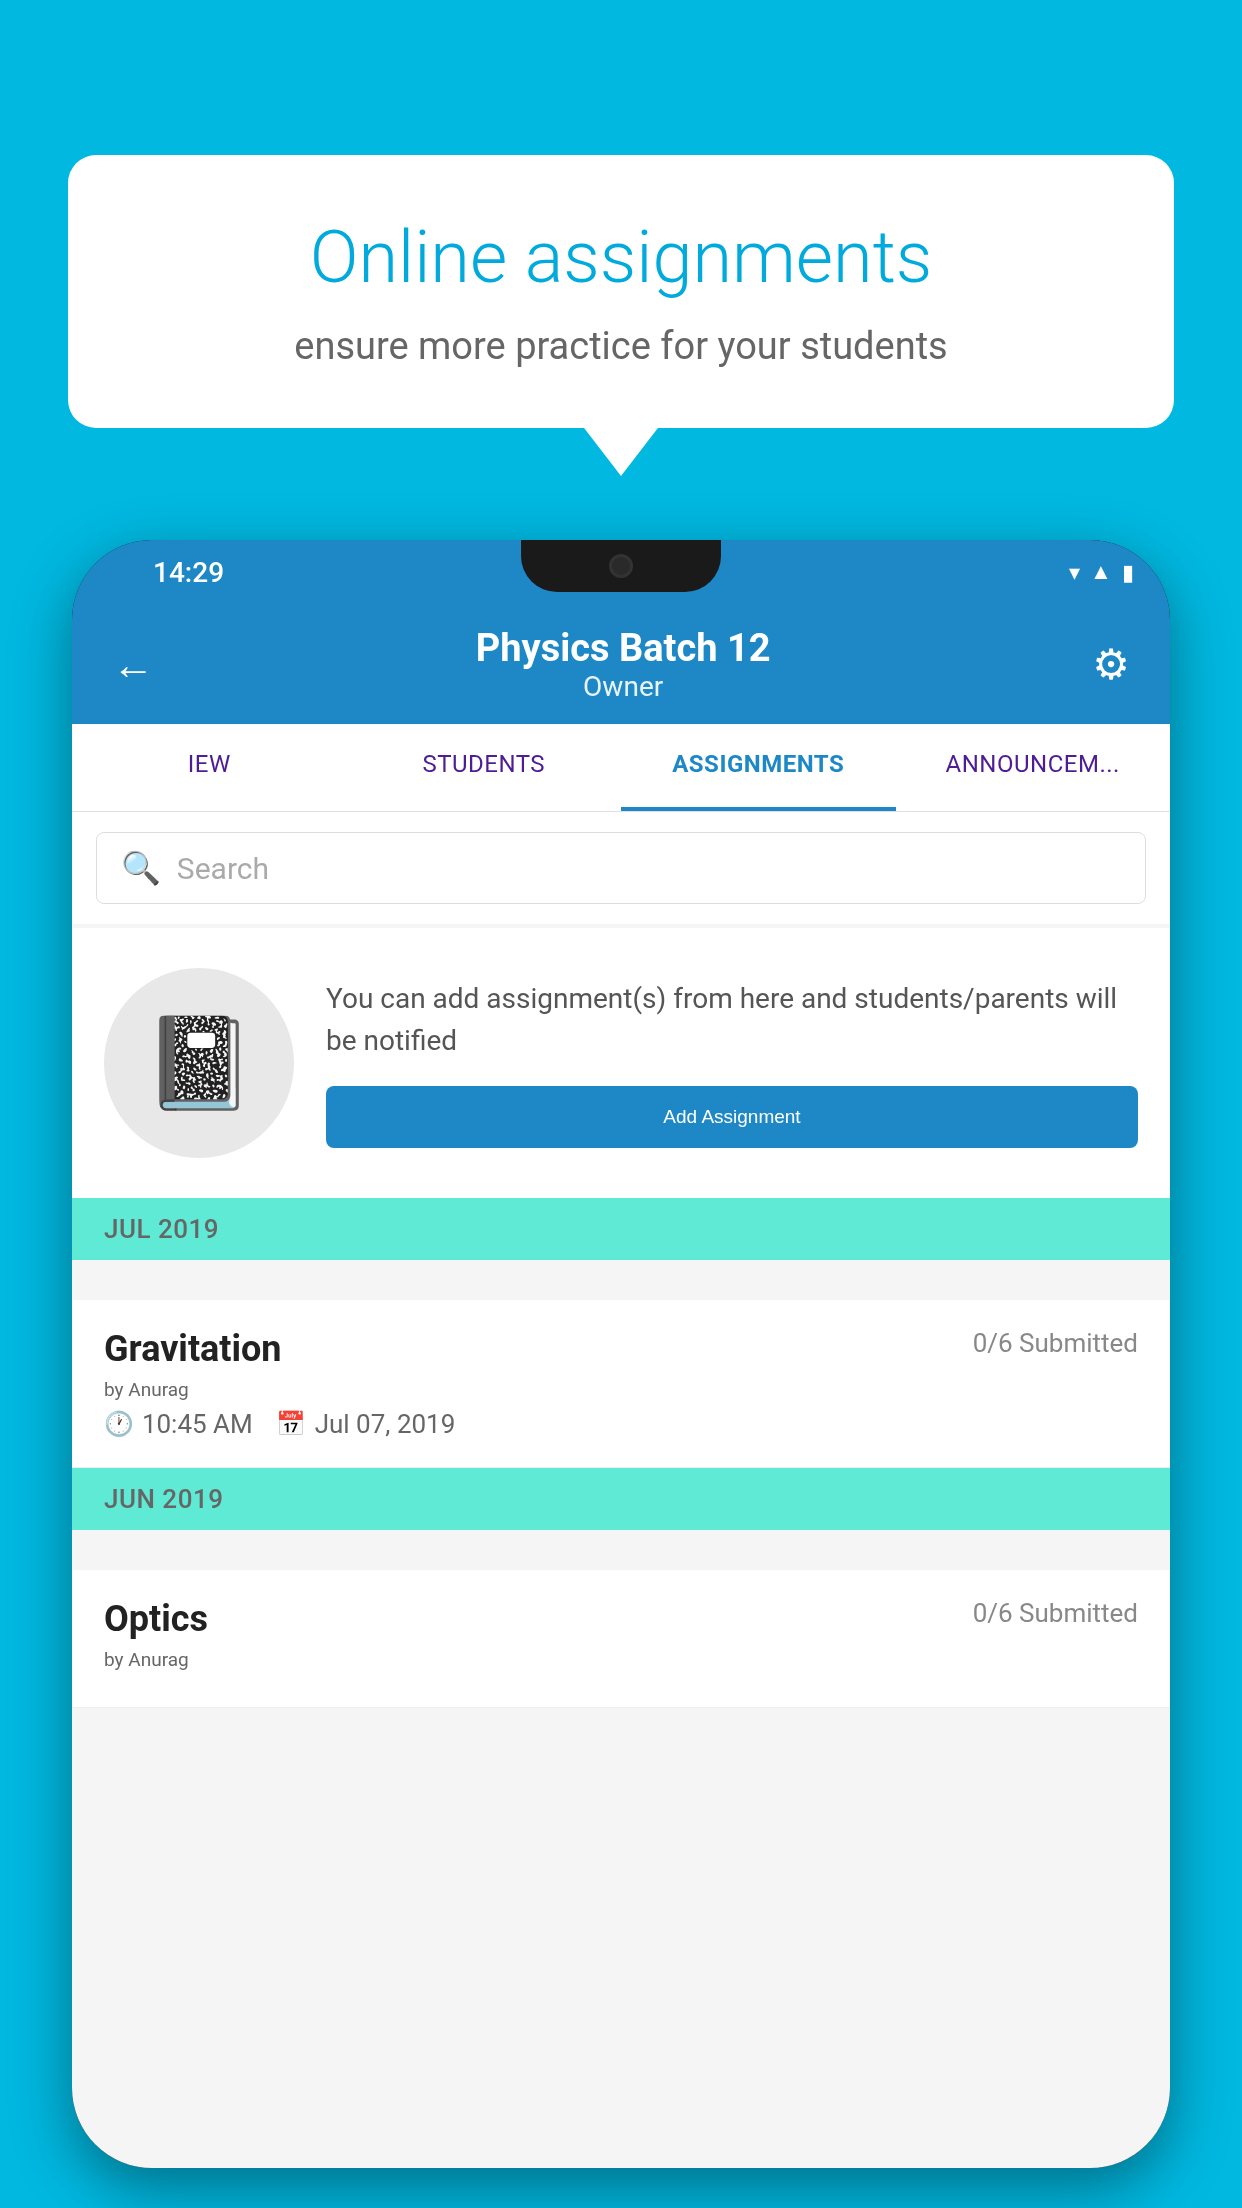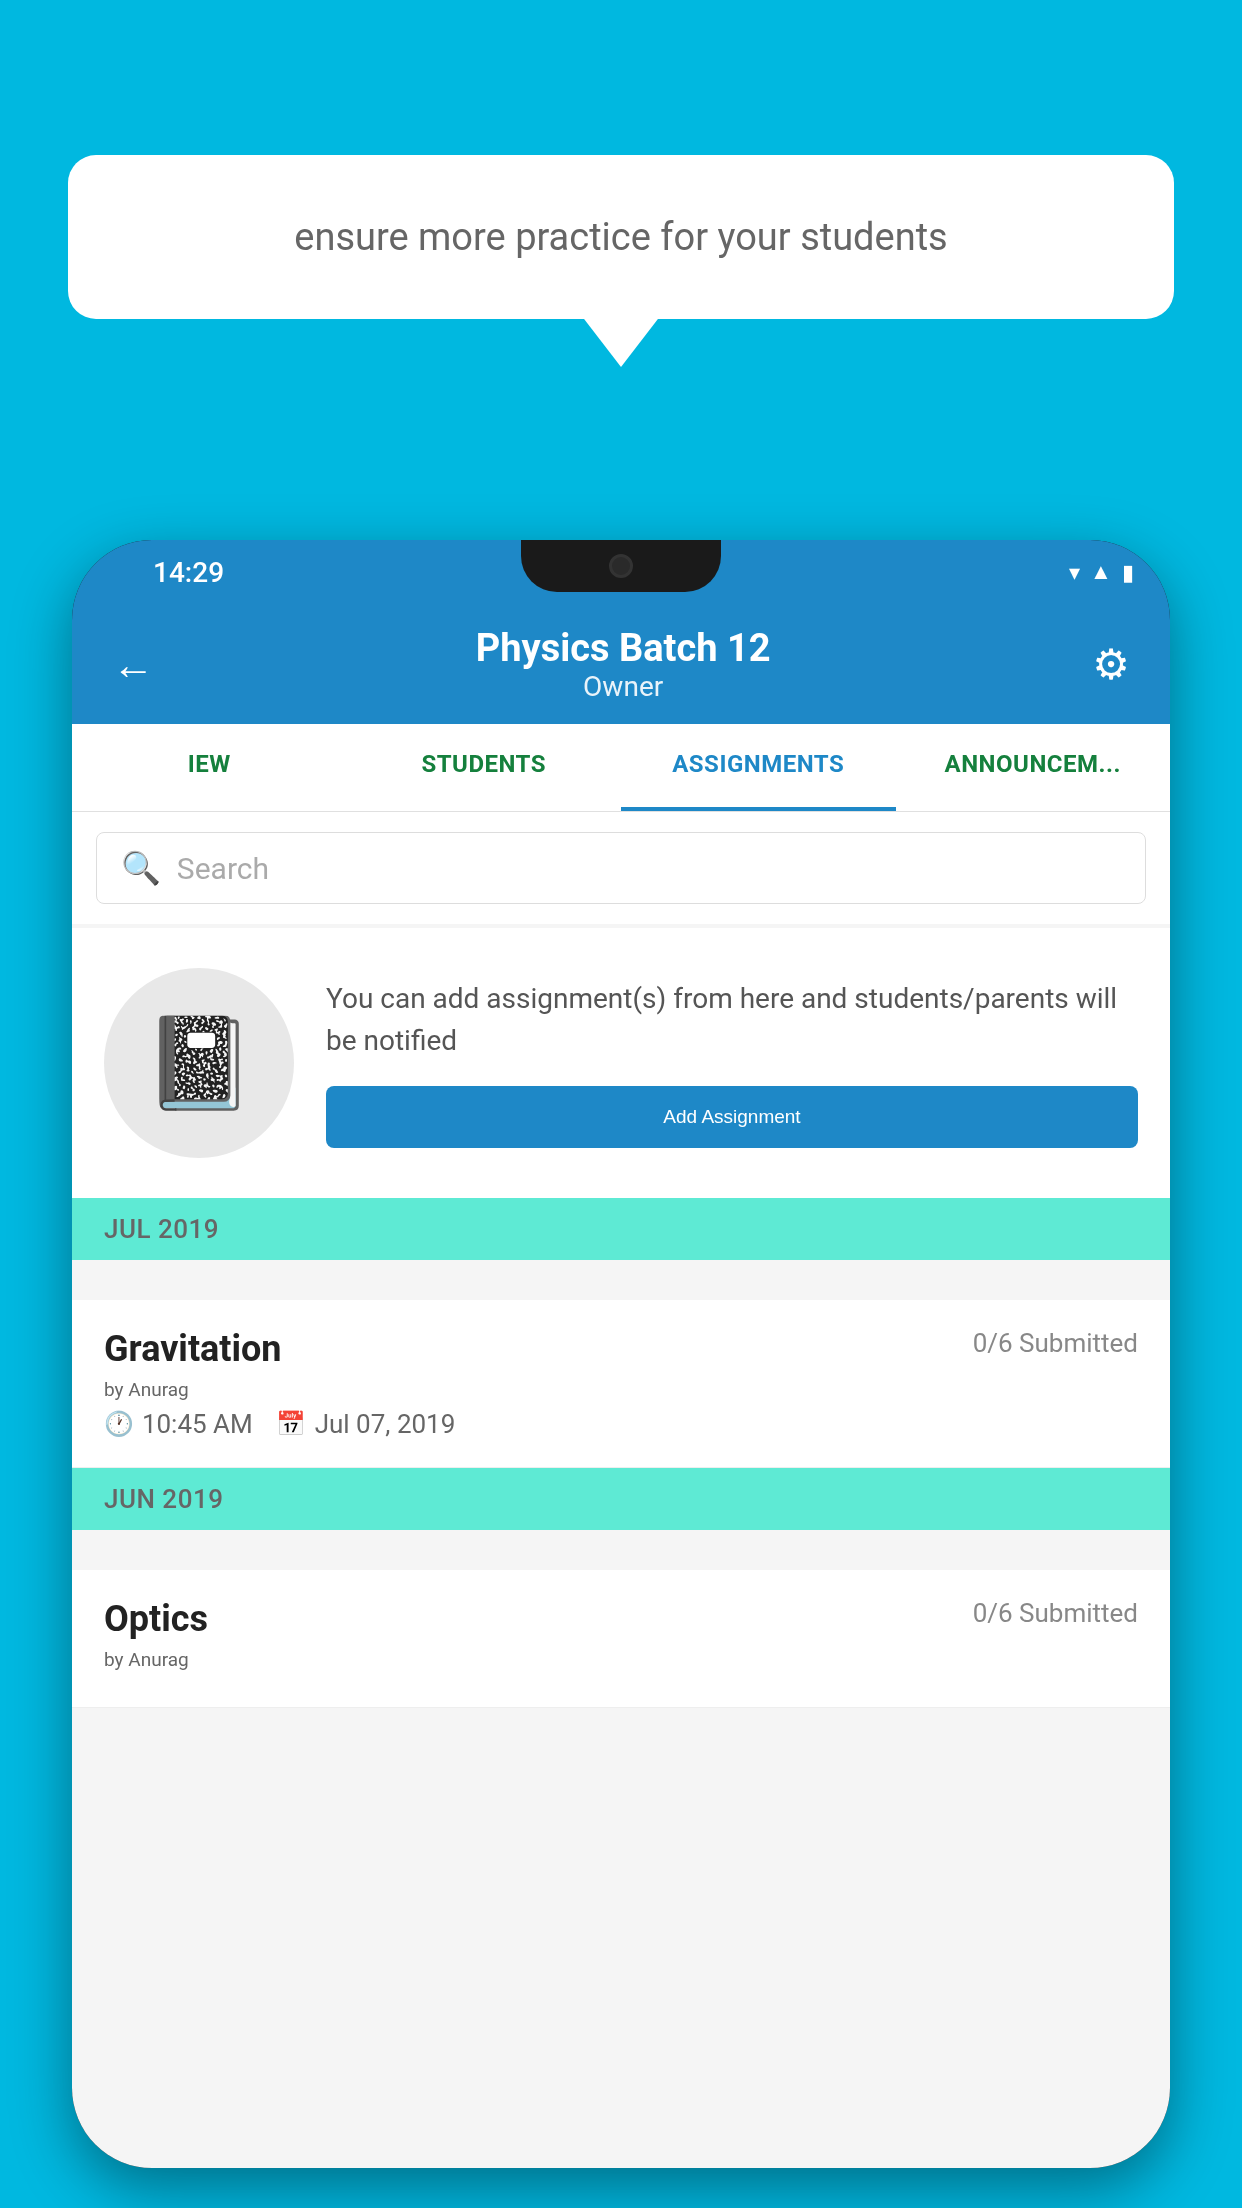--- a/index.html
+++ b/index.html
@@ -189,22 +189,22 @@
       overflow: hidden;
     }
 
     .tab {
       flex: 1;
       height: 100%;
       display: flex;
       align-items: center;
       justify-content: center;
       font-size: 24px;
-      font-weight: 700;
-      color: #15803d;
+      font-weight: 400;
+      color: #4c1d95;
       cursor: pointer;
       border-bottom: 4px solid transparent;
       padding-bottom: 4px;
       letter-spacing: 0.5px;
     }
 
     .tab.active {
       color: #1e88c7;
       border-bottom: 4px solid #1e88c7;
       font-weight: 700;
@@ -356,20 +356,21 @@
     .meta-icon {
       font-size: 24px;
       color: #888;
     }
   </style>
 </head>
 <body>
 
 <div class="speech-bubble-container">
   <div class="speech-bubble">
+    <div class="speech-bubble-title">Online assignments</div>
     <div class="speech-bubble-subtitle">ensure more practice for your students</div>
   </div>
 </div>
 
 <div class="phone-container">
   <div class="phone">
 
     <div class="phone-notch">
       <div class="phone-camera"></div>
     </div>

